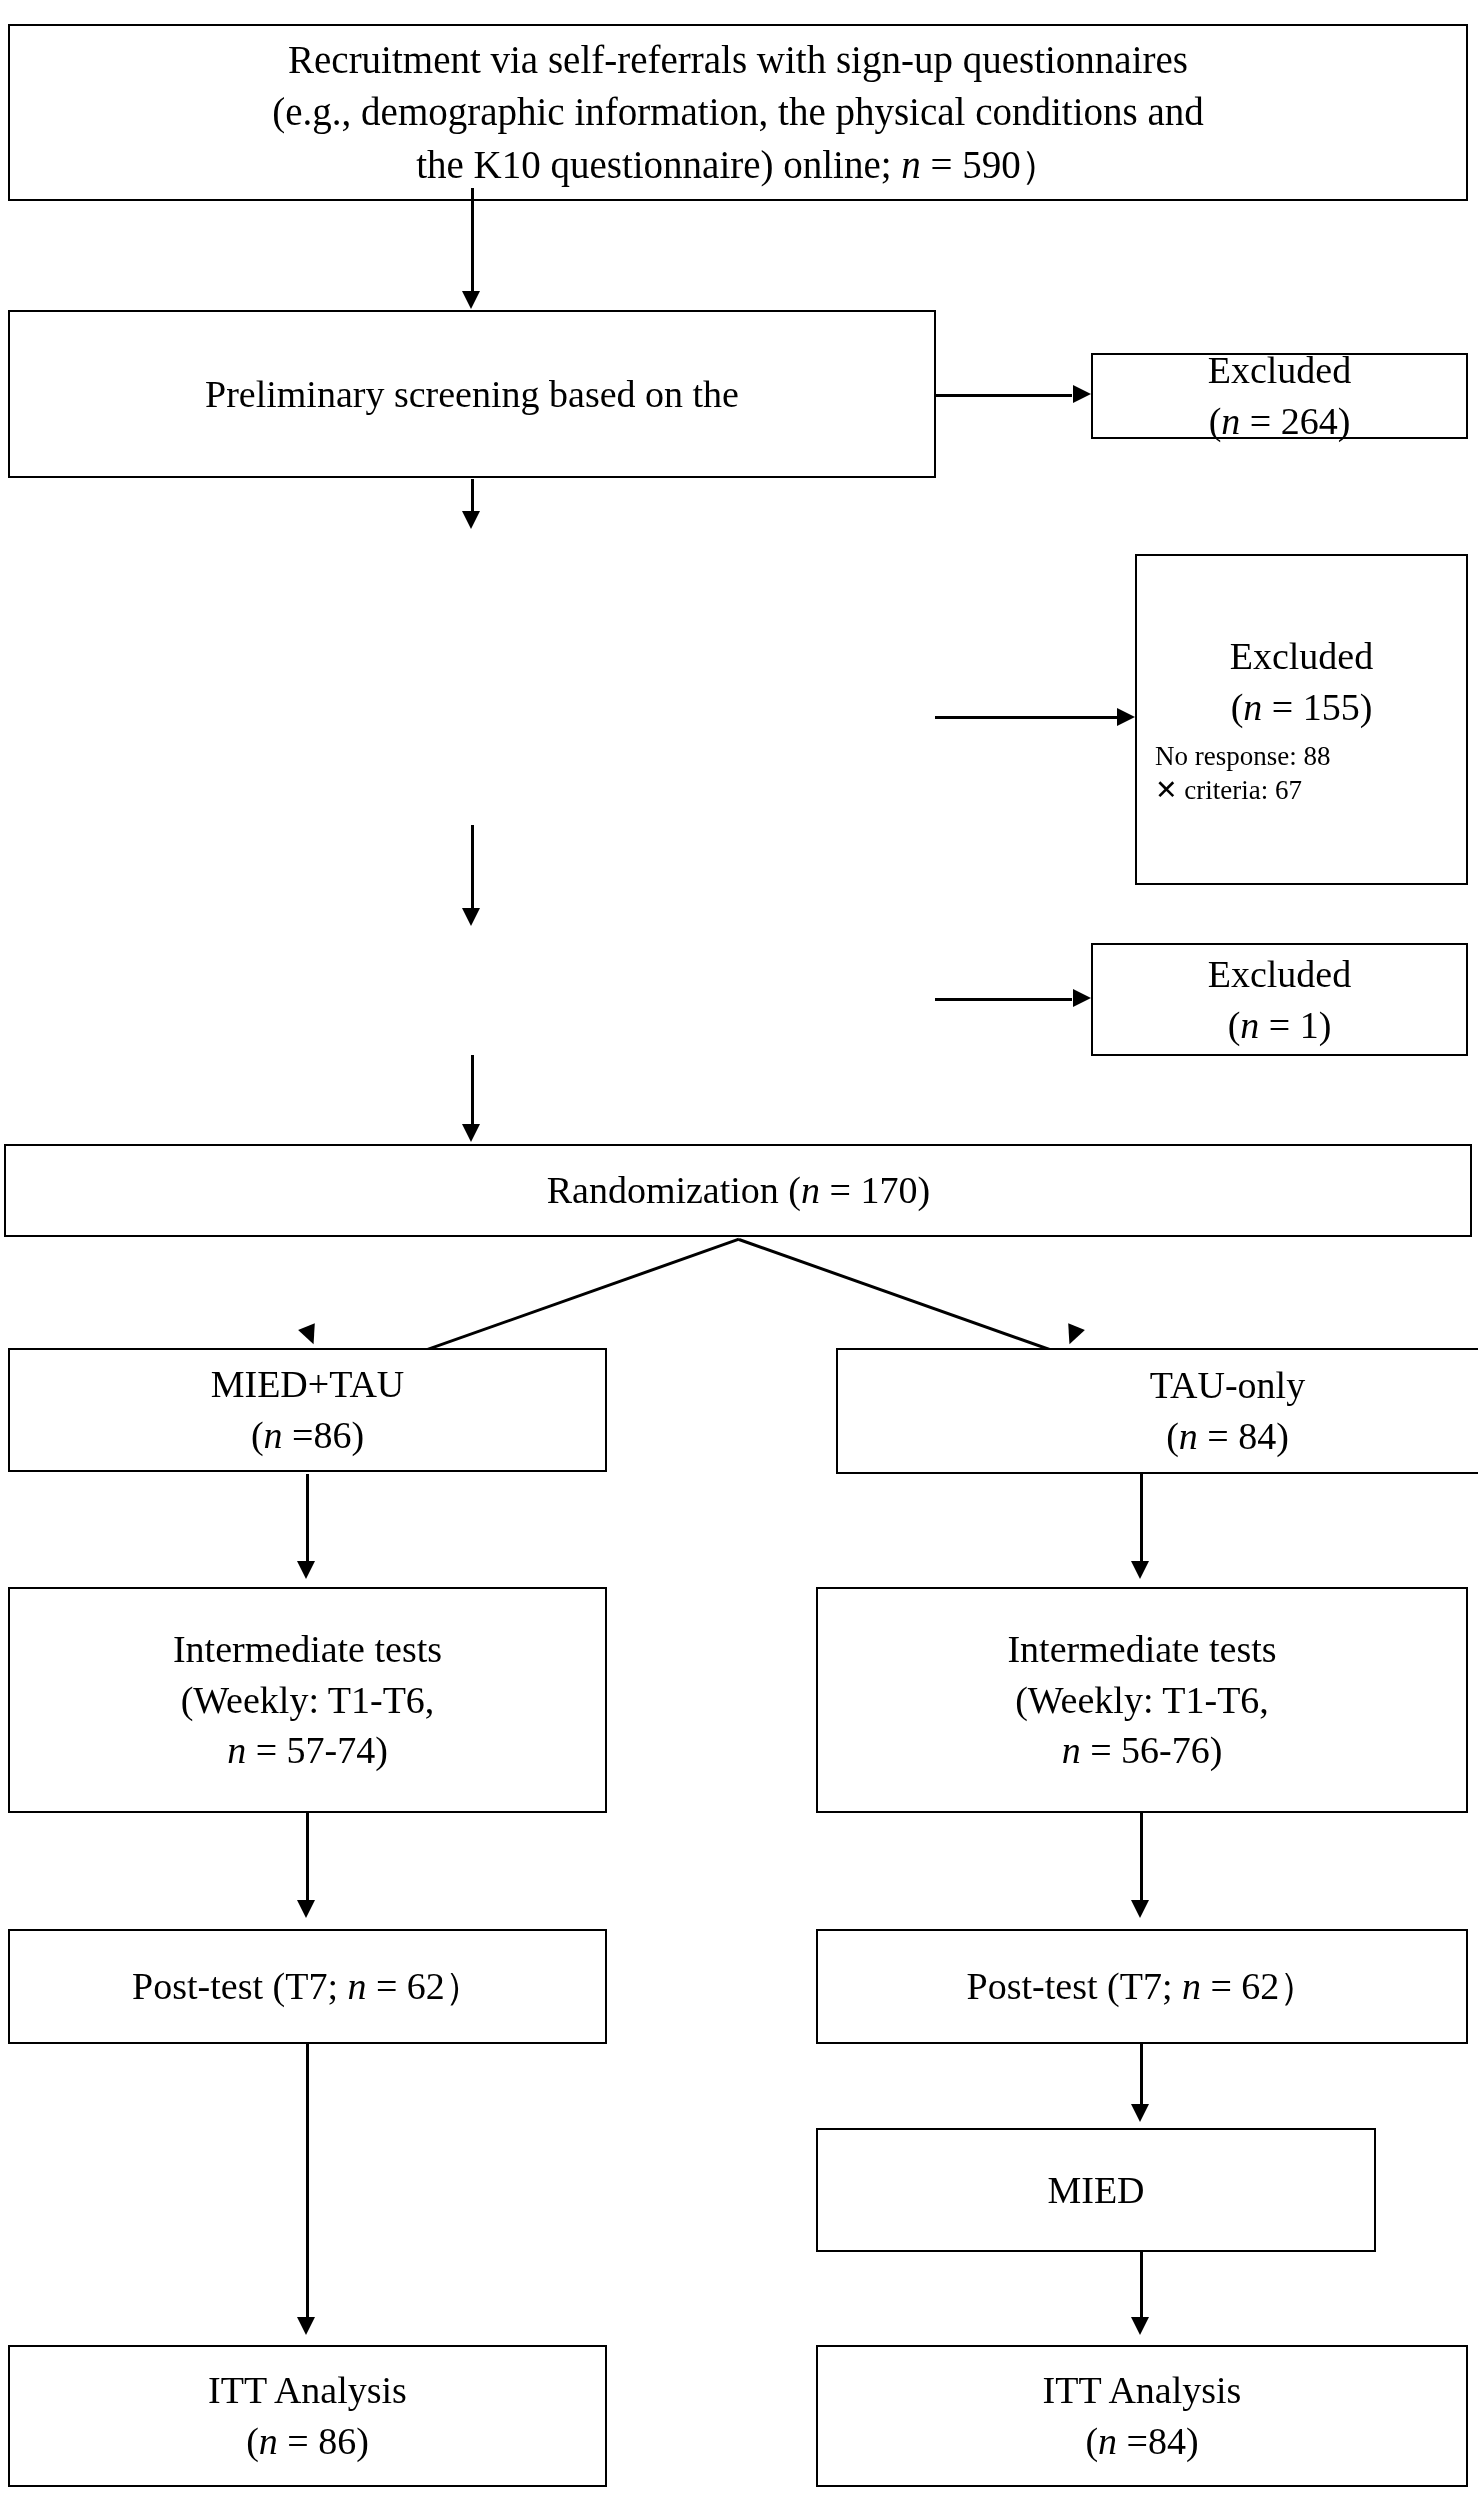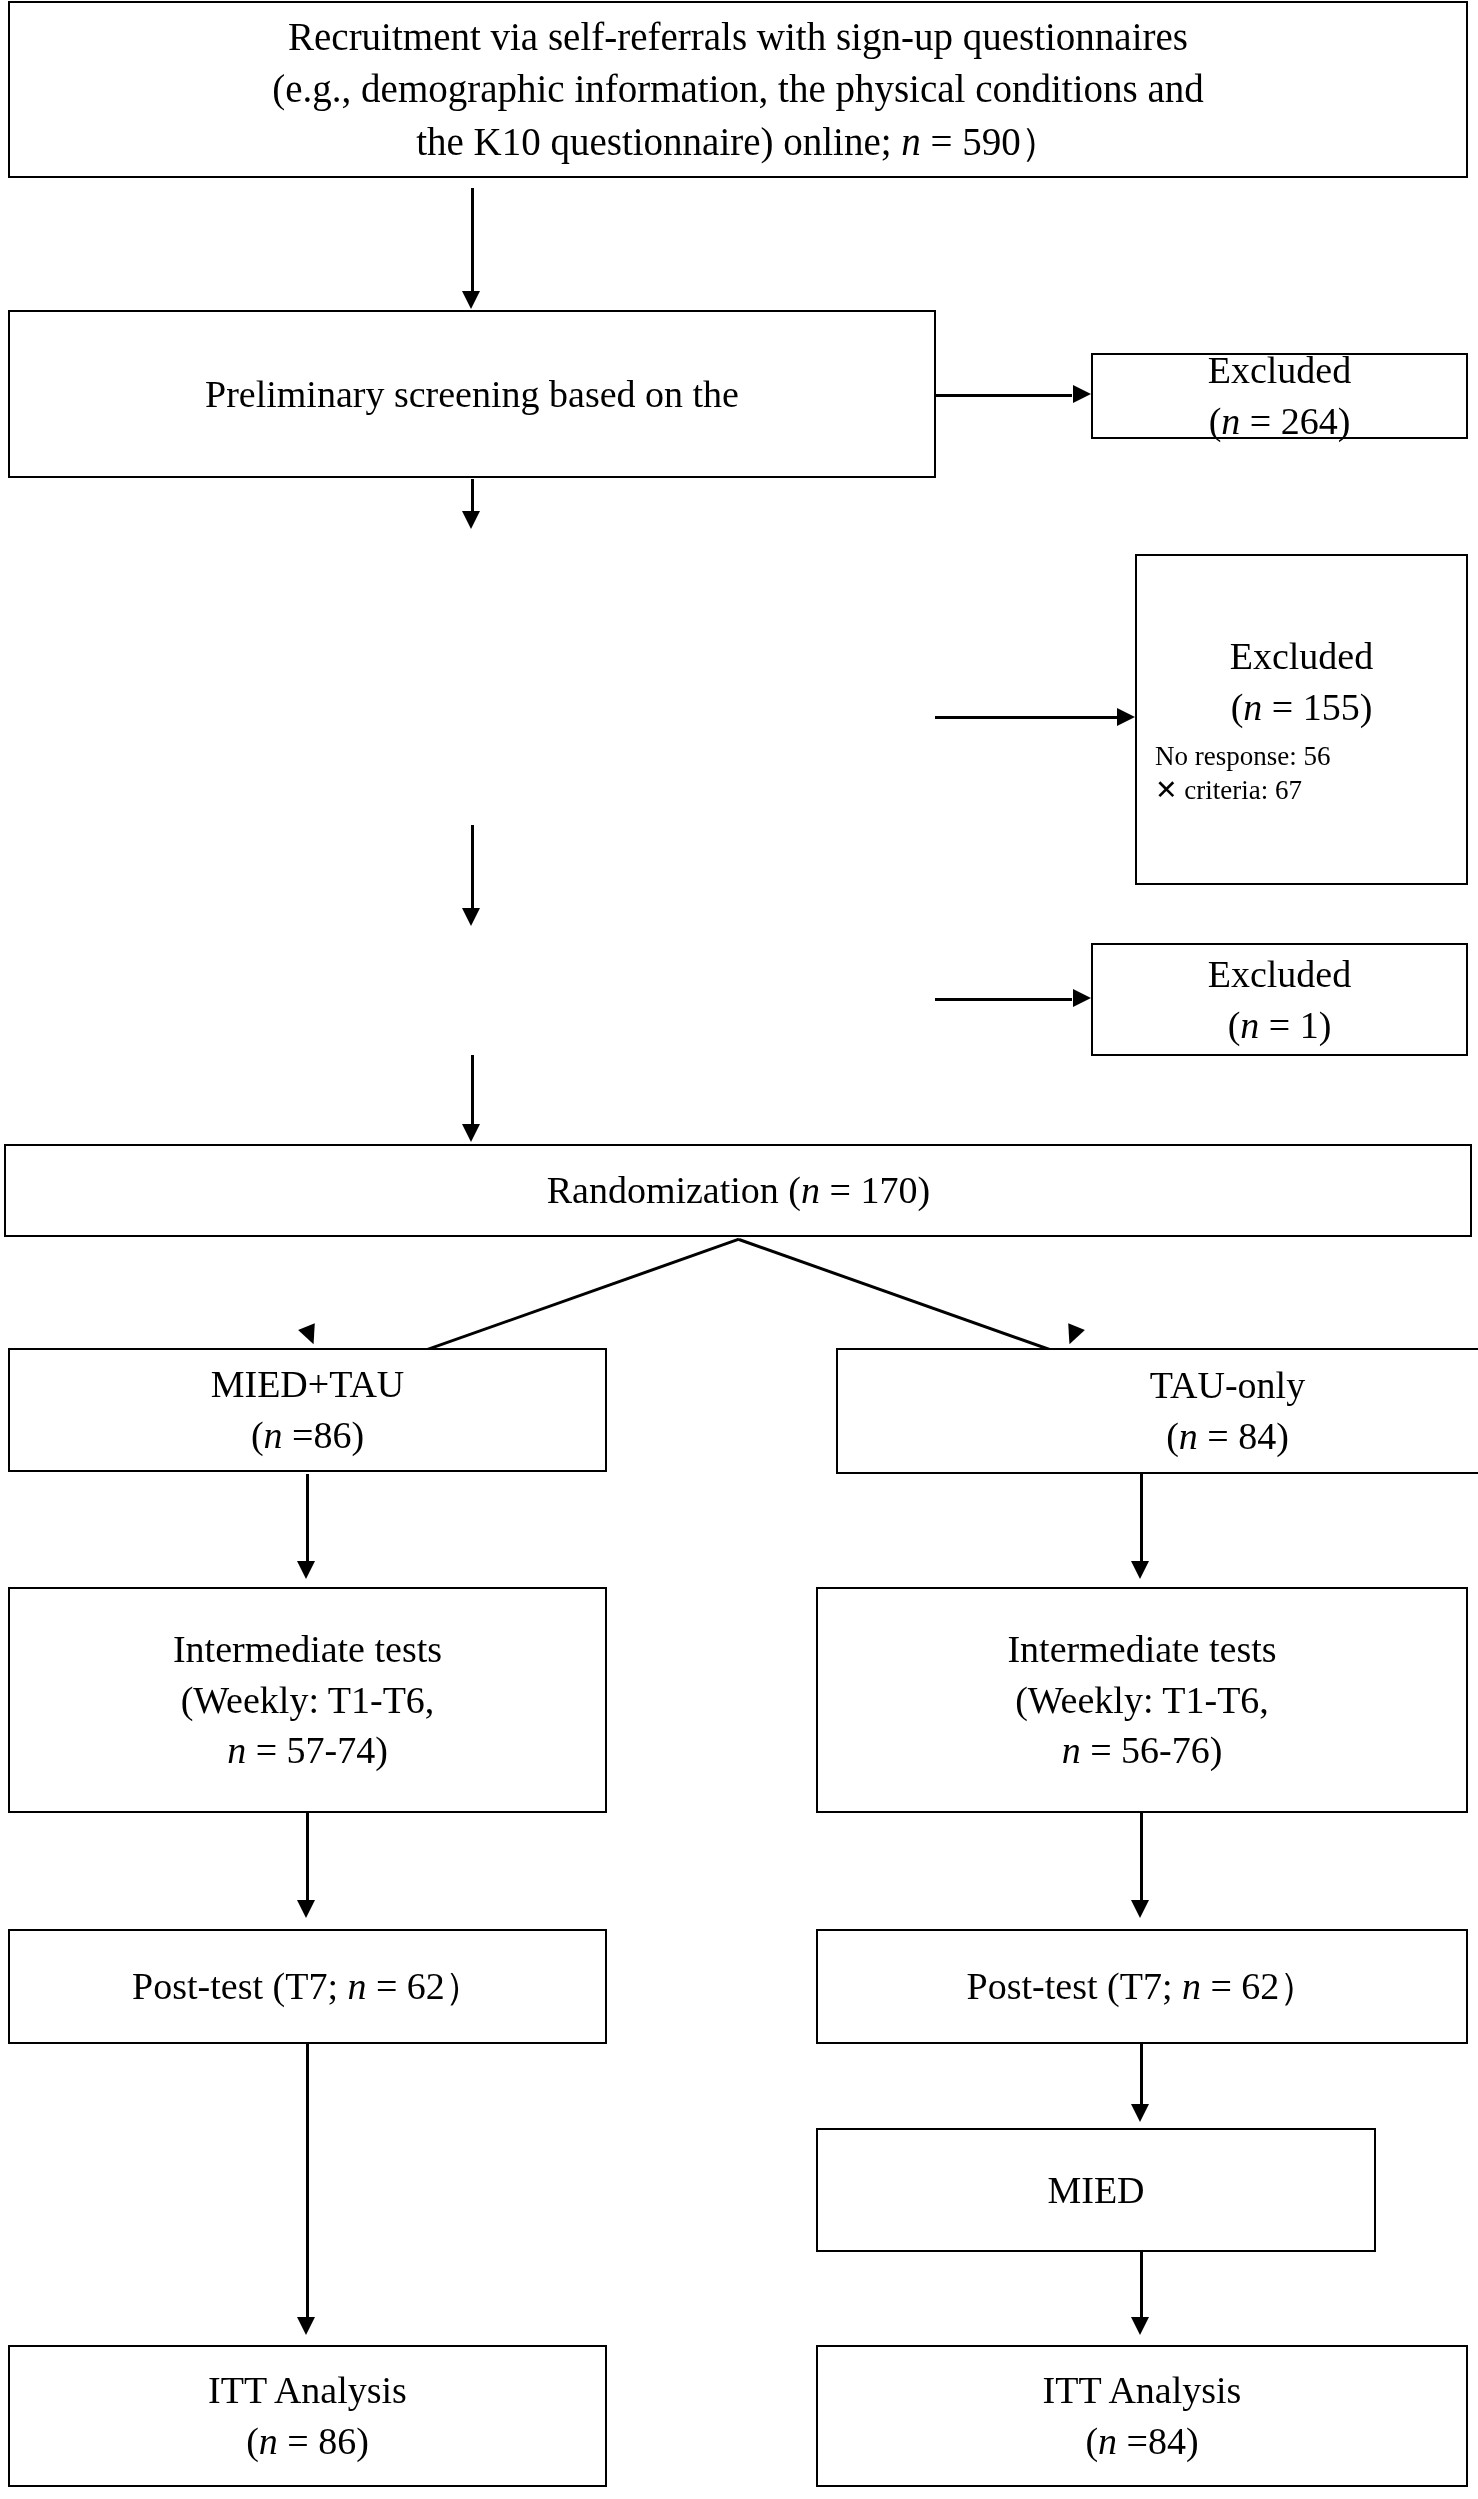--- a/index.html
+++ b/index.html
@@ -61,21 +61,21 @@
     border-left:18px solid #000000;
   }
   .diag{position:absolute;transform-origin:0 50%;height:2.7px;background:#000000;}
   .diagarrow{position:absolute;width:0;height:0;border-left:9px solid transparent;border-right:9px solid transparent;border-top:19.5px solid #000000;}
 </style>
 </head>
 <body>
 
 <div id="stage">
 
-  <div class="box" style="left:8px;top:1px;width:1460px;height:177px;font-size:39px;">
+  <div class="box" style="left:8px;top:24px;width:1460px;height:177px;font-size:39px;">
     <span class="ln">Recruitment via self-referrals with sign-up questionnaires</span>
     <span class="ln">(e.g., demographic information, the physical conditions and</span>
     <span class="ln">the K10 questionnaire) online; <i class="nv">n</i> = 590）</span>
   </div>
 
   <div class="vline" style="left:471px;top:188px;height:105px;"></div>
   <div class="arrowdown" style="left:462px;top:291px;"></div>
 
   <div class="box" style="left:8px;top:310px;width:928px;height:168px;">
     <span class="ln">Preliminary screening based on the</span>
@@ -93,21 +93,21 @@
   <div class="arrowdown" style="left:462px;top:511px;"></div>
 
 
   <div class="hline" style="left:935px;top:716px;width:182px;"></div>
   <div class="arrowright" style="left:1117px;top:708px;"></div>
 
   <div class="box" style="left:1135px;top:554px;width:333px;height:331px;justify-content:center;">
     <span class="ln">Excluded</span>
     <span class="ln">(<i class="nv">n</i> = 155)</span>
     <span class="subwrap">
-      <span class="sub">No response:  56</span>
+      <span class="sub">No response:  88</span>
       <span class="sub">✕ criteria:  67</span>
     </span>
   </div>
 
   <div class="vline" style="left:471px;top:825px;height:85px;"></div>
   <div class="arrowdown" style="left:462px;top:908px;"></div>
 
 
   <div class="hline" style="left:935px;top:998px;width:137px;"></div>
   <div class="arrowright" style="left:1073px;top:989px;"></div>

